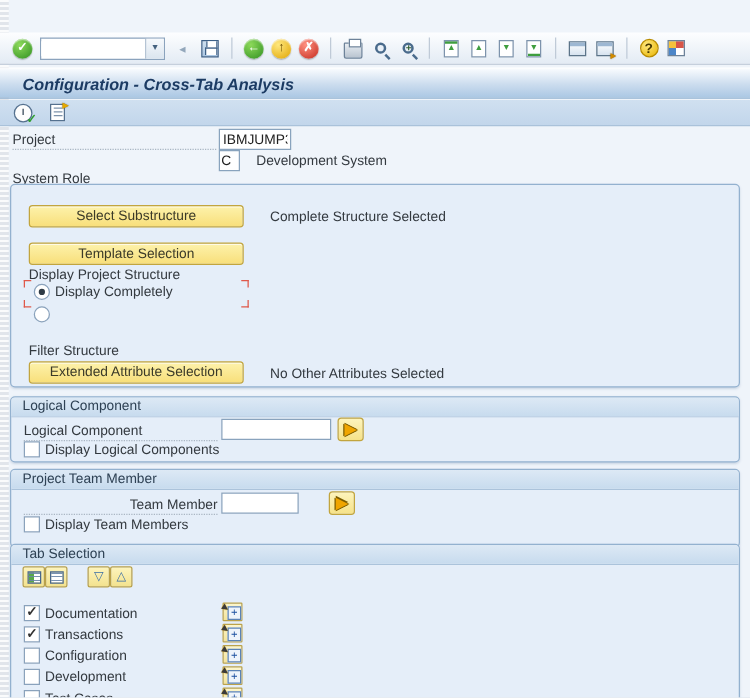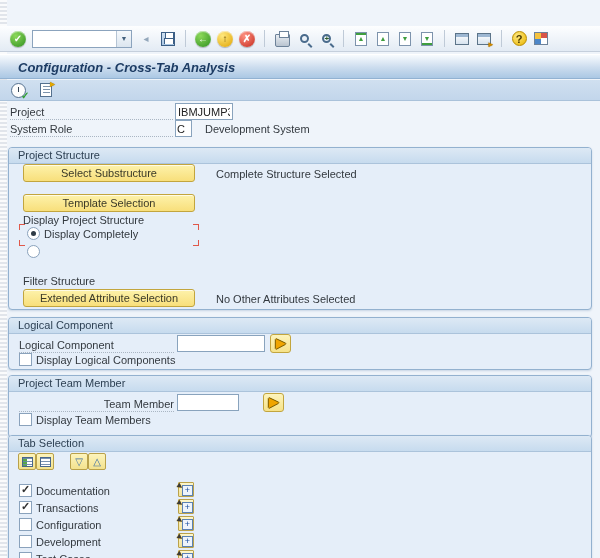--- a/index.html
+++ b/index.html
@@ -187,26 +187,25 @@
     <span class="ibtn">
         <span class="clock"></span>
       </span>
     <span class="ibtn">
         <span class="variant"></span>
       </span>
   </div>
 
   <div class="lbl" style="left:10px; top:105px; width:163px;">Project</div>
   <input class="inp" style="left: 175px; top: 103px; width: 58px;" value="IBMJUMP30">
-  <div class="lbl" style="left:10px; top:122px; width:163px;">System Role</div>
+  <div class="lbl" style="left:10px; top:136px; width:163px;">System Role</div>
   <input class="inp" style="left: 175px; top: 120px; width: 17px; padding: 0px 1px;" value="C">
   <div class="plain-lbl" style="left:205px; top:123px;">Development System</div>
 
   <div class="grp" style="top:147px; height:163px;">
-    <div class="grp-hd">Project Structure</div>
     <div class="ybtn" style="left:14px; top:16px; width:172px;">Select Substructure</div>
     <div class="status" style="left:207px; top:20px;">Complete Structure Selected</div>
     <div class="ybtn" style="left:14px; top:46px; width:172px;">Template Selection</div>
     <div class="plain-lbl" style="left:14px; top:66px;">Display Project Structure</div>
 
     <span class="fc tl" style="left:10px; top:76px;"></span>
     <span class="fc tr" style="left:184px; top:76px;"></span>
     <span class="fc bl" style="left:10px; top:92px;"></span>
     <span class="fc br" style="left:184px; top:92px;"></span>
     <span class="radio checked" style="left:18px; top:79px;"></span>

